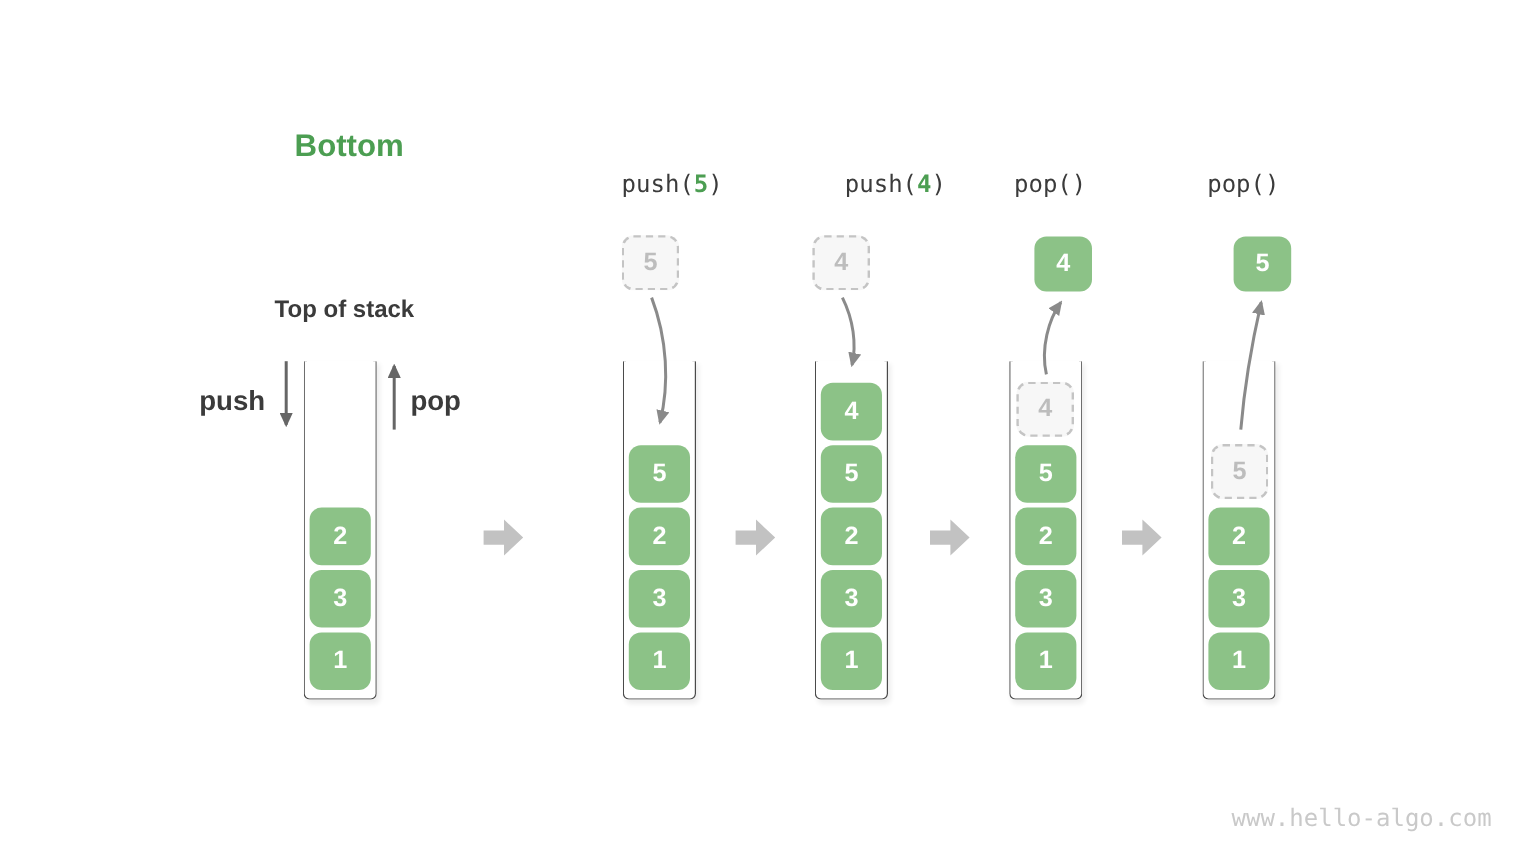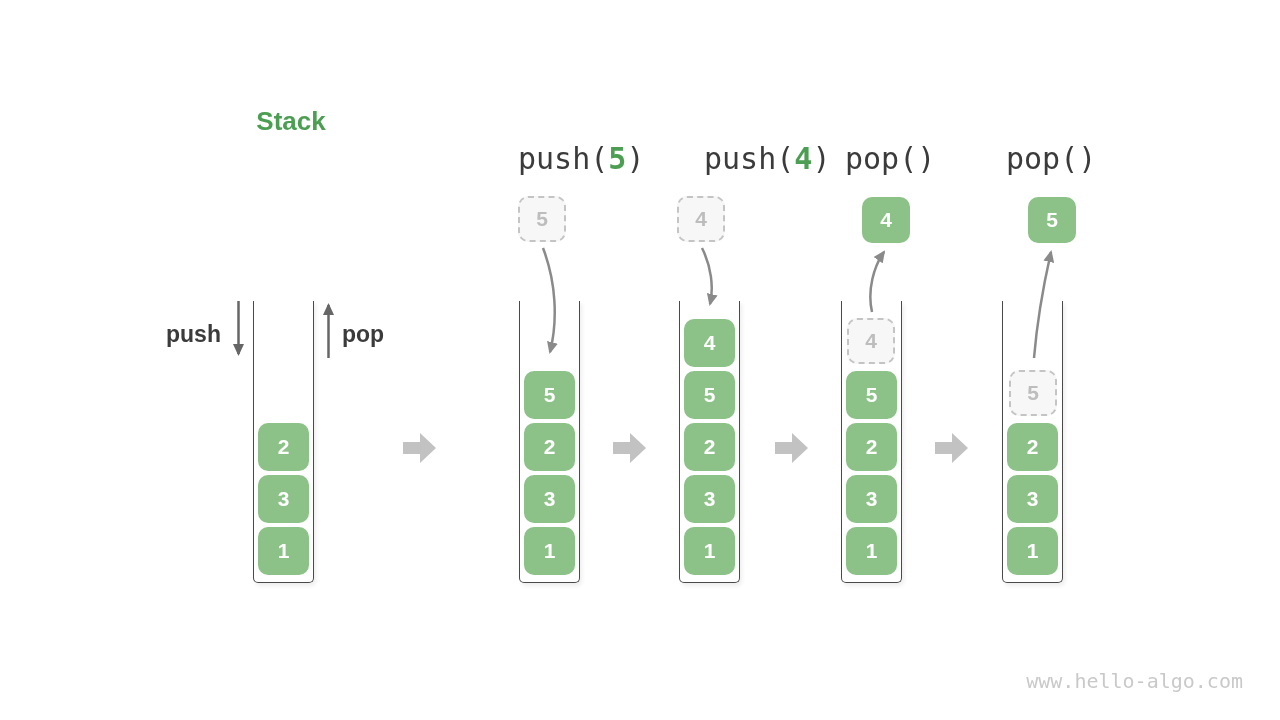--- a/index.html
+++ b/index.html
@@ -49,37 +49,38 @@
     background:var(--box-green);color:#ffffff;font-size:21px;font-weight:bold;
     display:flex;align-items:center;justify-content:center;
   }
   .ghost{
     background:var(--ghost-fill);
     border:2px dashed var(--ghost-border);
     color:var(--ghost-text);
     box-sizing:border-box;
   }
   .op-label{
-    position:absolute;top:141px;font-size:30px;color:var(--dark-text);
+    position:absolute;top:141px;font-size:20px;color:var(--dark-text);
     font-family:"DejaVu Sans Mono","Liberation Mono",monospace;white-space:pre;
   }
   .op-label .arg{color:var(--green-accent);font-weight:bold;}
   .overlay{position:absolute;left:0;top:0;pointer-events:none;}
   .watermark{
     position:absolute;right:37px;bottom:27px;font-size:20px;
     font-family:"DejaVu Sans Mono","Liberation Mono",monospace;
     color:var(--watermark-gray);
   }
 </style>
 </head>
 <body>
 
 <div class="canvas">
 
-  <div class="title">Stack</div>
+  <div class="title">Bottom</div>
+  <div class="side-label" style="left:187px;top:247px;">Top of stack</div>
   <div class="op-word" style="left:166px;top:321px;">push</div>
   <div class="op-word" style="left:342px;top:321px;">pop</div>
 
   <div class="op-label" style="left:518px;"><span>push(</span><span class="arg">5</span><span>)</span></div>
   <div class="op-label" style="left:704px;"><span>push(</span><span class="arg">4</span><span>)</span></div>
   <div class="op-label" style="left:845px;"><span>pop()</span></div>
   <div class="op-label" style="left:1006px;"><span>pop()</span></div>
 
   <div class="container" style="left:253px;"></div>
   <div class="container" style="left:519px;"></div>

